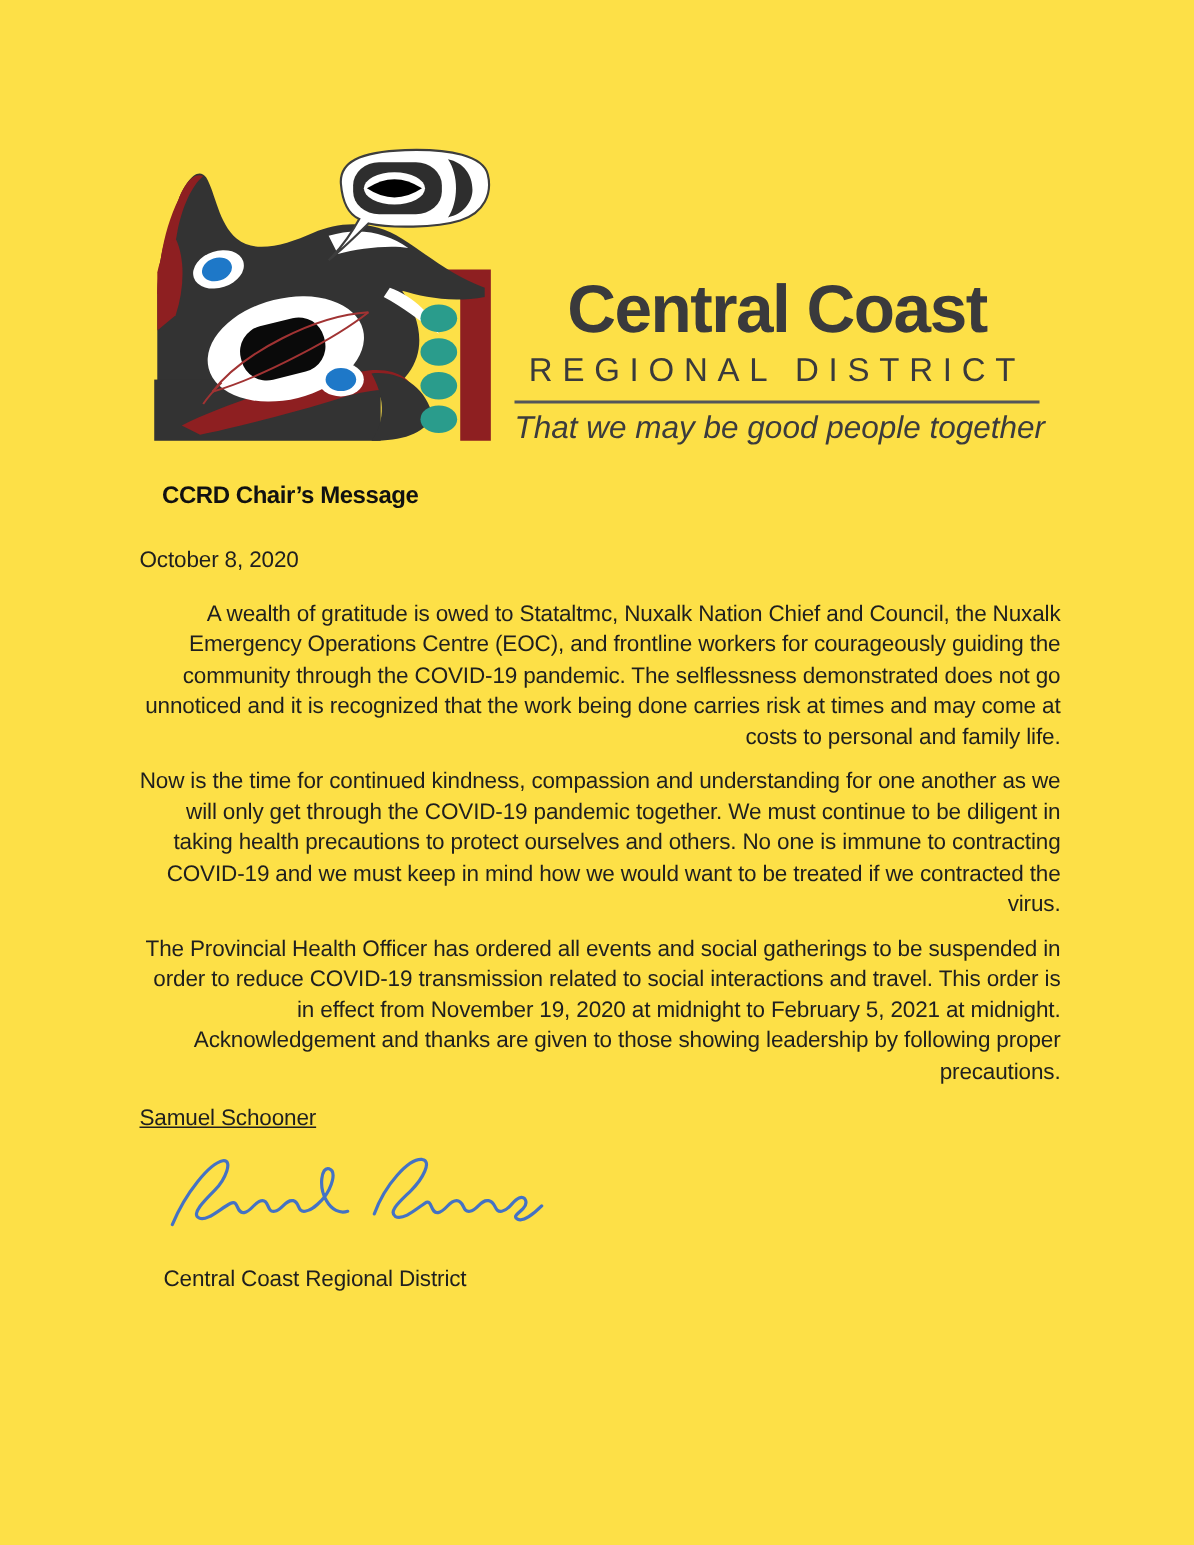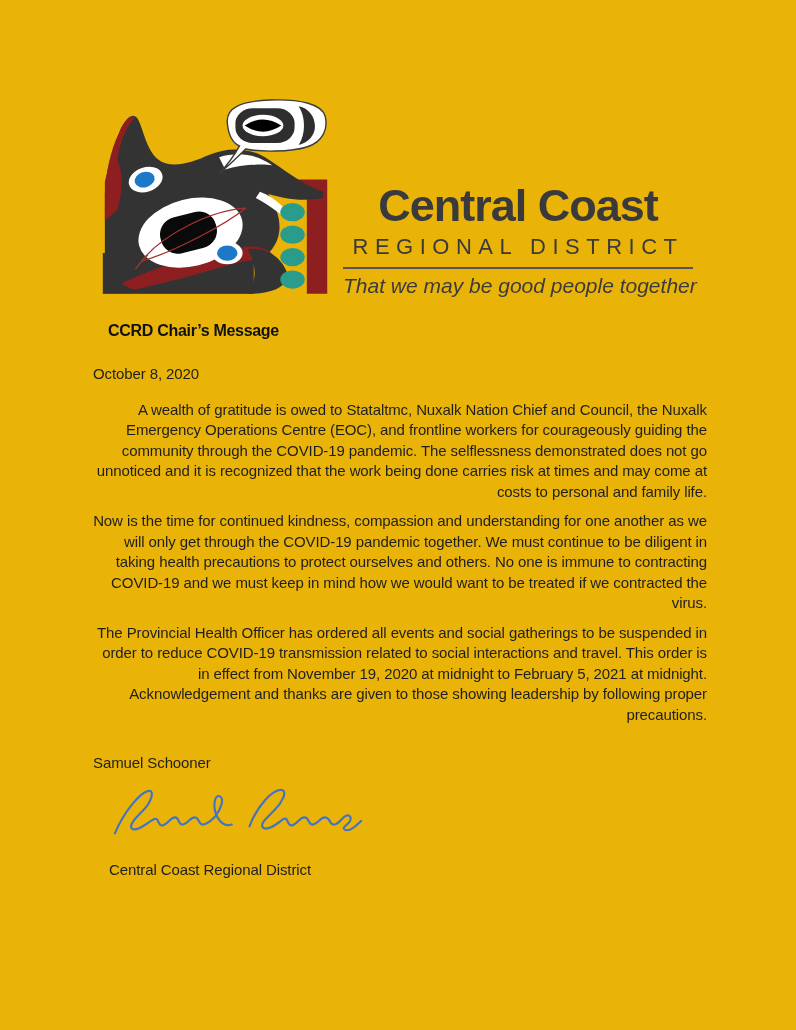--- a/index.html
+++ b/index.html
@@ -1,20 +1,20 @@
 <!DOCTYPE html>
 <html><head>
 <meta charset="utf-8">
 <style>
   html,body{margin:0;padding:0;background:#e8e8e8;}
   .page{
     position:relative;
     width:796px;height:1030px;
     margin:0 auto;
-    background:#eab308;
+    background:#fde047;
     font-family:"Liberation Sans", sans-serif;
     color:#1f1f1f;
     overflow:hidden;
   }
   
   .logo-art{position:absolute;left:96px;top:98px;width:236px;height:204px;}
   .wordmark{position:absolute;left:343px;top:183px;width:350px;text-align:center;color:#3a3a3c;}
   .org1{font-size:45px;font-weight:700;line-height:1.0;letter-spacing:-1px;white-space:nowrap;}
   .org2{font-size:22px;font-weight:400;letter-spacing:6.5px;margin-top:6px;white-space:nowrap;}
   .wm-rule{border:0;border-top:2px solid #54555a;margin:7px 0 5px 0;}
@@ -23,21 +23,21 @@
   .letter{
     position:absolute;left:93px;top:316px;width:614px;
     font-size:15px;line-height:20.5px;letter-spacing:-0.1px;
   }
   .letter h1{
     font-size:16px;line-height:29px;font-weight:700;letter-spacing:-0.3px;
     margin:0 0 19px 15px;color:#111;
   }
   .date{margin:0 0 15px 0;}
   .para{margin:0 0 9px 0;text-align:right;}
-  .signoff-name{margin:28px 0 8px 0;}
+  .signoff-name{margin:11px 0 8px 0;text-decoration:underline;}
   .signature{width:290px;height:62px;display:block;}
   .signoff-title{margin:16px 0 11px 0;}
   .signoff-org{margin:16px;}
 </style>
 </head>
 <body>
 
 <div class="page">
 
   <div class="logo-art">

